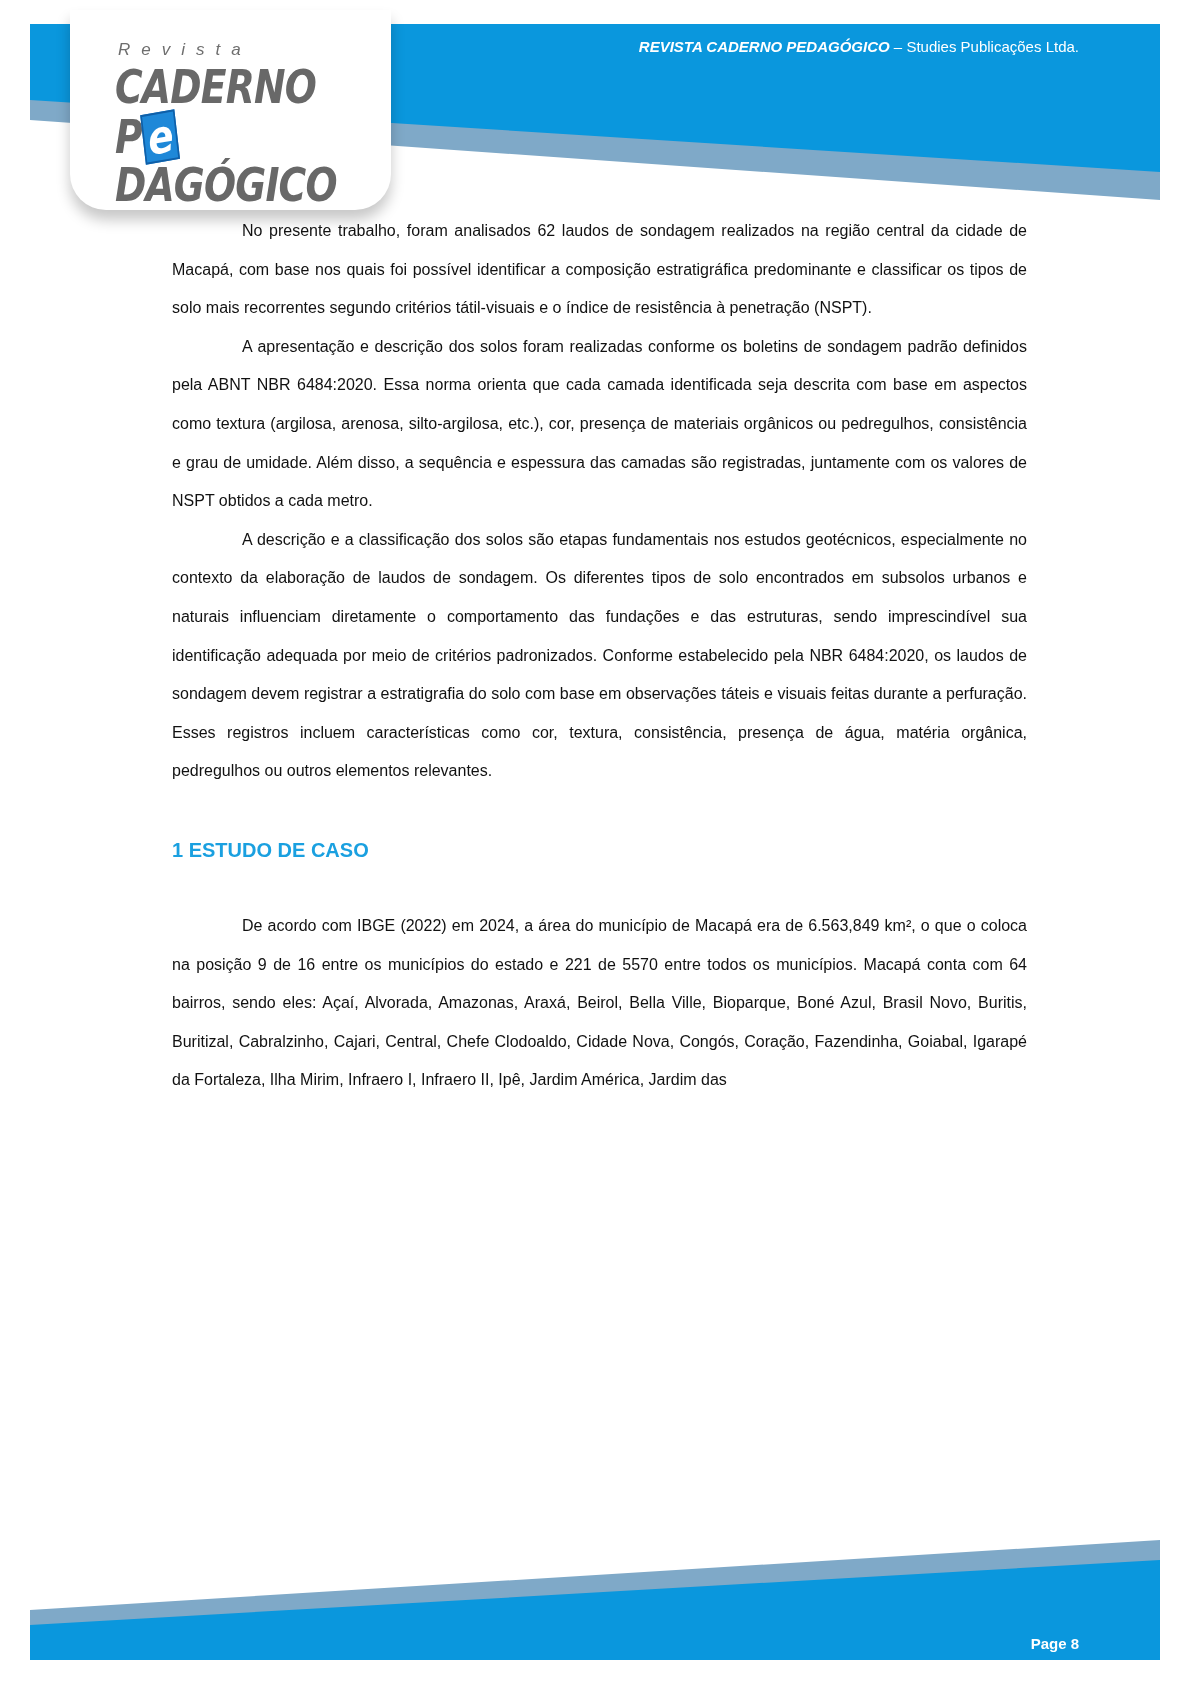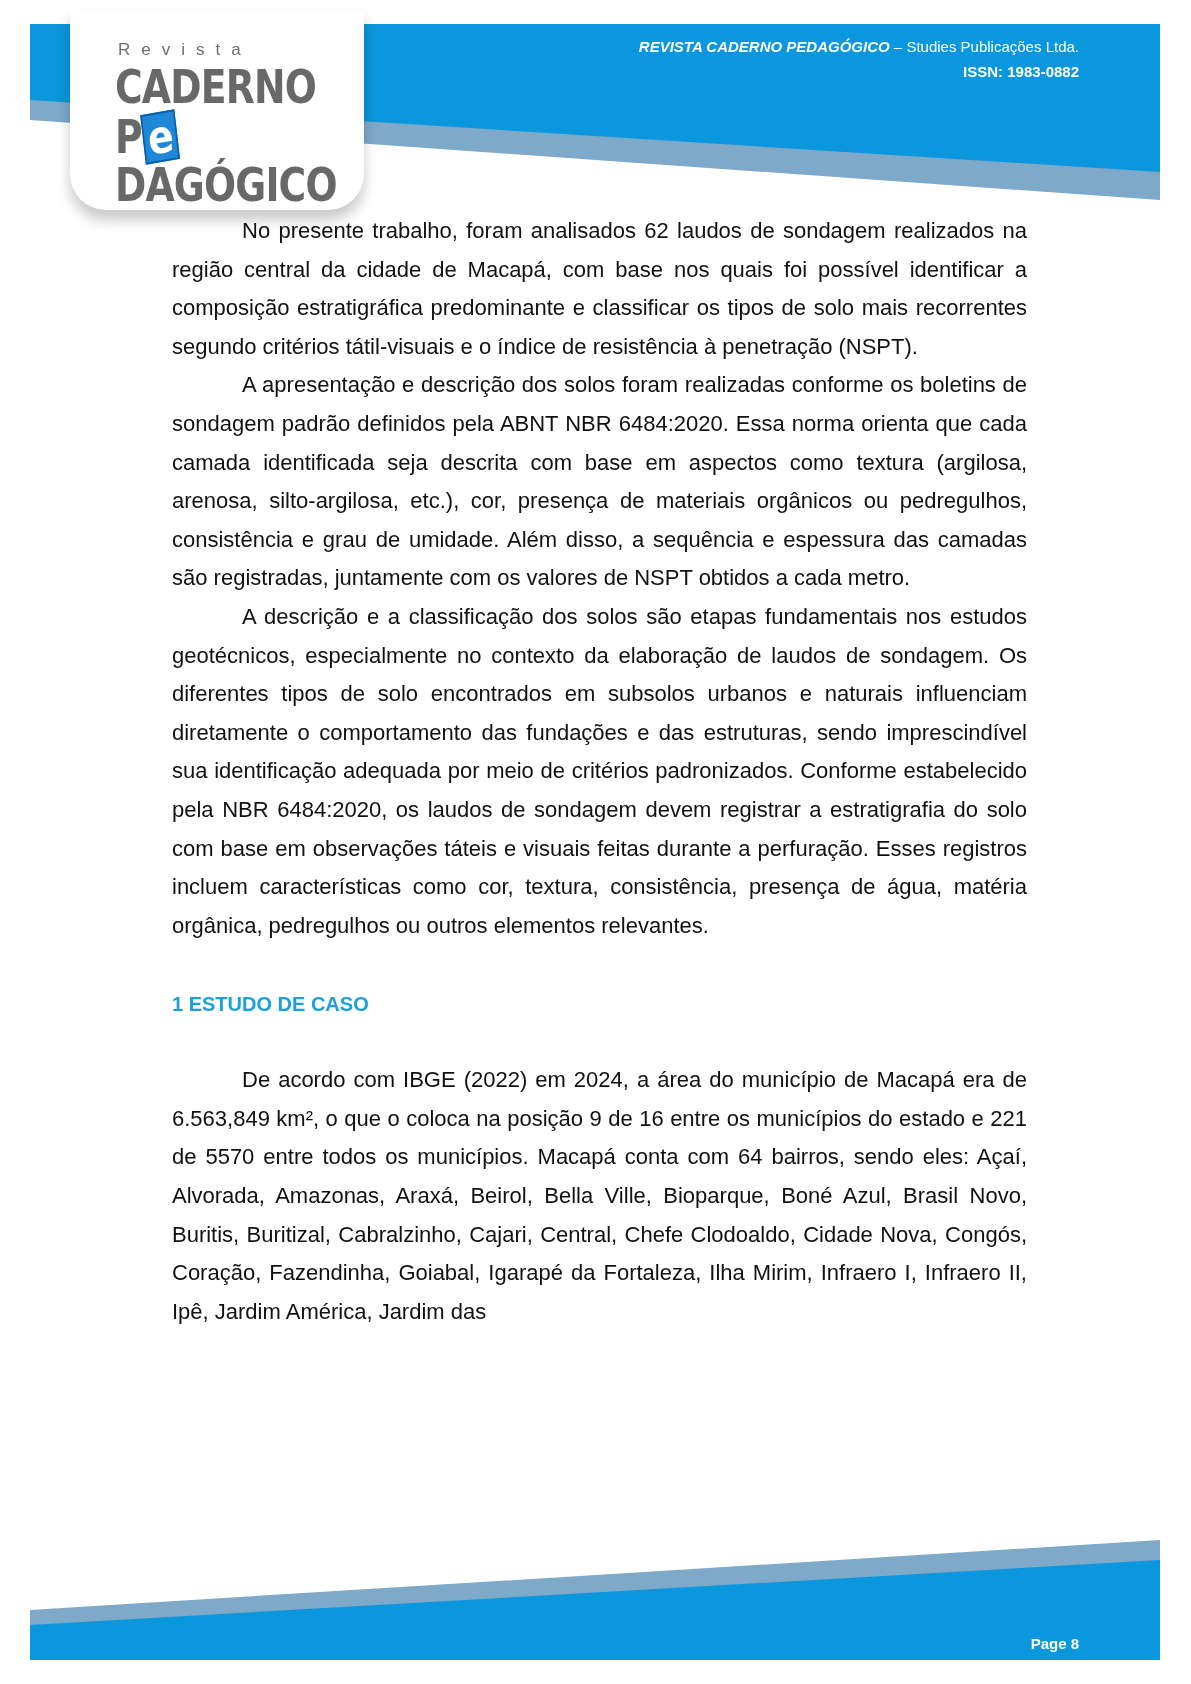--- a/index.html
+++ b/index.html
@@ -2,40 +2,40 @@
 <html><head>
 <meta charset="utf-8">
 <style>
   html, body { margin: 0; padding: 0; background: #ffffff; }
   body { width: 1191px; height: 1684px; position: relative; overflow: hidden;
          font-family: "Liberation Sans", sans-serif; color: #111; }
 
   
   .header-band { position: absolute; left: 0; top: 0; width: 1191px; height: 220px; }
   .header-band svg { position: absolute; left: 0; top: 0; }
-  .logo-card { position: absolute; left: 70px; top: 10px; width: 294px; height: 200px;
+  .logo-card { position: absolute; left: 70px; top: 10px; width: 321px; height: 200px;
                background: #fff; border-radius: 0 0 36px 36px;
-               box-shadow: 0 10px 14px rgba(0,0,0,0.22); }
+               box-shadow: 0 10px 14px rgba(0,0,0,0.22); font-style: italic; }
   .logo-revista { position: absolute; left: 48px; top: 30px; font-size: 17px;
                   letter-spacing: 11px; color: #6e6e6e; }
   .logo-line { position: absolute; left: 45px; font-family: "DejaVu Sans", sans-serif;
                font-weight: bold; color: #686868; font-size: 46px; letter-spacing: -1px;
                transform: scaleX(0.82); transform-origin: left center; line-height: 1; }
   .logo-line1 { top: 54px; }
   .logo-line2 { top: 102px; }
   .logo-e { display: inline-block; background: #1e88d8; color: #fff;
             transform: rotate(-8deg); padding: 0 4px; margin: 0 1px; border: 2px solid #0f5fa8; }
   .header-text { position: absolute; right: 112px; top: 34px; text-align: right;
                  color: #fff; font-size: 15px; line-height: 25px; margin-left: 43px; }
   .header-text .journal { font-weight: bold; font-style: italic; }
   .header-text .issn { font-weight: bold; }
 
   
   .content { position: absolute; left: 172px; top: 212px; width: 855px; }
-  .para { margin: 0; font-size: 22px; line-height: 38.6px; text-align: justify;
+  .para { margin: 0; font-size: 16px; line-height: 38.6px; text-align: justify;
           text-indent: 70px; }
   .section-heading { margin: 40px 0 38px 0; font-size: 20px; font-weight: bold;
                      color: #1aa0e0; line-height: 38px; }
 
   
   .footer-band { position: absolute; left: 0; top: 1540px; width: 1191px; height: 144px; }
   .footer-band svg { position: absolute; left: 0; top: 0; }
   .page-number { position: absolute; right: 112px; top: 1635px; color: #fff;
                  font-weight: bold; font-size: 15px; }
   .footer-text { position: absolute; right: 112px; top: 1660px; color: #fff;
@@ -51,21 +51,20 @@
     <polygon points="30,24 1160,24 1160,200 30,120" fill="#7fa9c8"></polygon>
     <polygon points="30,24 1160,24 1160,172 30,100" fill="#0a97dd"></polygon>
   </svg>
   <div class="logo-card">
     <div class="logo-revista">Revista</div>
     <div class="logo-line logo-line1">CADERNO</div>
     <div class="logo-line logo-line2"><span>P</span><span class="logo-e">e</span><span>DAGÓGICO</span></div>
   </div>
   <div class="header-text">
     <div><span class="journal">REVISTA CADERNO PEDAGÓGICO</span><span> – Studies Publicações Ltda.</span></div>
-    <div class="issn">ISSN: 1983-0882</div>
   </div>
 </div>
 
 <div class="content">
   <p class="para">No presente trabalho, foram analisados 62 laudos de sondagem realizados na região central da cidade de Macapá, com base nos quais foi possível identificar a composição estratigráfica predominante e classificar os tipos de solo mais recorrentes segundo critérios tátil-visuais e o índice de resistência à penetração (NSPT).</p>
   <p class="para">A apresentação e descrição dos solos foram realizadas conforme os boletins de sondagem padrão definidos pela ABNT NBR 6484:2020. Essa norma orienta que cada camada identificada seja descrita com base em aspectos como textura (argilosa, arenosa, silto-argilosa, etc.), cor, presença de materiais orgânicos ou pedregulhos, consistência e grau de umidade. Além disso, a sequência e espessura das camadas são registradas, juntamente com os valores de NSPT obtidos a cada metro.</p>
   <p class="para">A descrição e a classificação dos solos são etapas fundamentais nos estudos geotécnicos, especialmente no contexto da elaboração de laudos de sondagem. Os diferentes tipos de solo encontrados em subsolos urbanos e naturais influenciam diretamente o comportamento das fundações e das estruturas, sendo imprescindível sua identificação adequada por meio de critérios padronizados. Conforme estabelecido pela NBR 6484:2020, os laudos de sondagem devem registrar a estratigrafia do solo com base em observações táteis e visuais feitas durante a perfuração. Esses registros incluem características como cor, textura, consistência, presença de água, matéria orgânica, pedregulhos ou outros elementos relevantes.</p>
   <h2 class="section-heading">1 ESTUDO DE CASO</h2>
   <p class="para">De acordo com IBGE (2022) em 2024, a área do município de Macapá era de 6.563,849 km², o que o coloca na posição 9 de 16 entre os municípios do estado e 221 de 5570 entre todos os municípios. Macapá conta com 64 bairros, sendo eles: Açaí, Alvorada, Amazonas, Araxá, Beirol, Bella Ville, Bioparque, Boné Azul, Brasil Novo, Buritis, Buritizal, Cabralzinho, Cajari, Central, Chefe Clodoaldo, Cidade Nova, Congós, Coração, Fazendinha, Goiabal, Igarapé da Fortaleza, Ilha Mirim, Infraero I, Infraero II, Ipê, Jardim América, Jardim das</p>
 </div>

